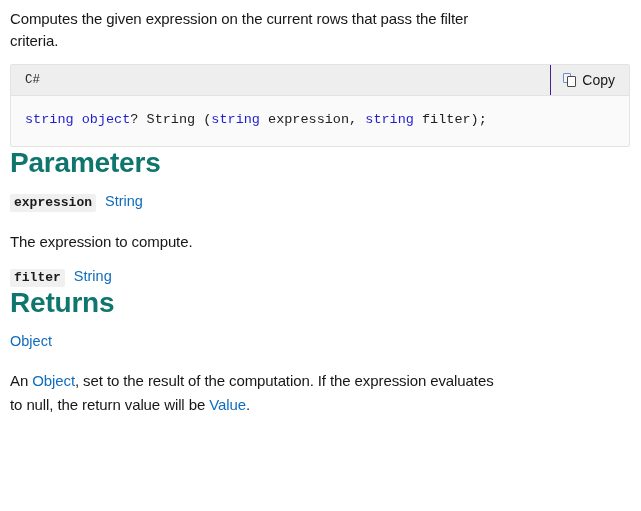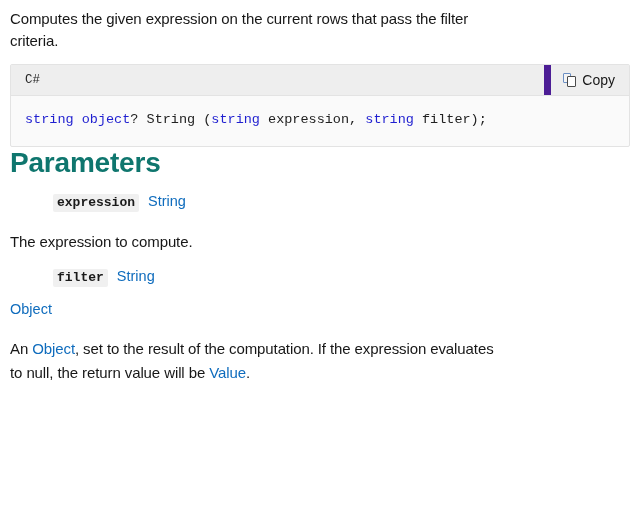--- a/index.html
+++ b/index.html
@@ -54,21 +54,21 @@
     font-size: 12.5px;
     color: #262626;
     padding-left: 14px;
     flex: 1 1 auto;
   }
   .copy-button {
     display: flex;
     align-items: center;
     gap: 5px;
     padding: 0 14px 0 12px;
-    border-left: 7px solid #4c1d95;
+    border-left: 1px solid #4c1d95;
     font-size: 14px;
     color: #171717;
     cursor: pointer;
     background: transparent;
     font-family: "Liberation Sans", sans-serif;
   }
   .copy-icon {
     display: inline-block;
     width: 14px;
     height: 15px;
@@ -120,21 +120,20 @@
   }
   .h-parameters { margin-top: 30px; }
   .h-returns { margin-top: 33px; }
 
   
   .param {
     margin-top: 14px;
     display: flex;
     align-items: baseline;
     gap: 9px;
-    margin-left: 43px;
   }
   .param-name {
     font-family: "Liberation Mono", monospace;
     font-size: 13px;
     font-weight: bold;
     color: #1a1a1a;
     background: #f0f0f0;
     padding: 1px 4px 2px 4px;
     border-radius: 2px;
   }
@@ -204,17 +203,18 @@
     <span class="param-name">expression</span>
     <a class="param-type">String</a>
   </div>
   <p class="param-desc">The expression to compute.</p>
 
   <div class="param">
     <span class="param-name">filter</span>
     <a class="param-type">String</a>
   </div>
 
+  <h2 class="section h-returns">Returns</h2>
   <a class="returns-type">Object</a>
 
   <p class="returns-desc"><span>An </span><a class="inline-link">Object</a><span>, set to the result of the computation. If the expression evaluates to null, the return value will be </span><a class="inline-link">Value</a><span>.</span></p>
 
 </div>
 
 </body></html>

